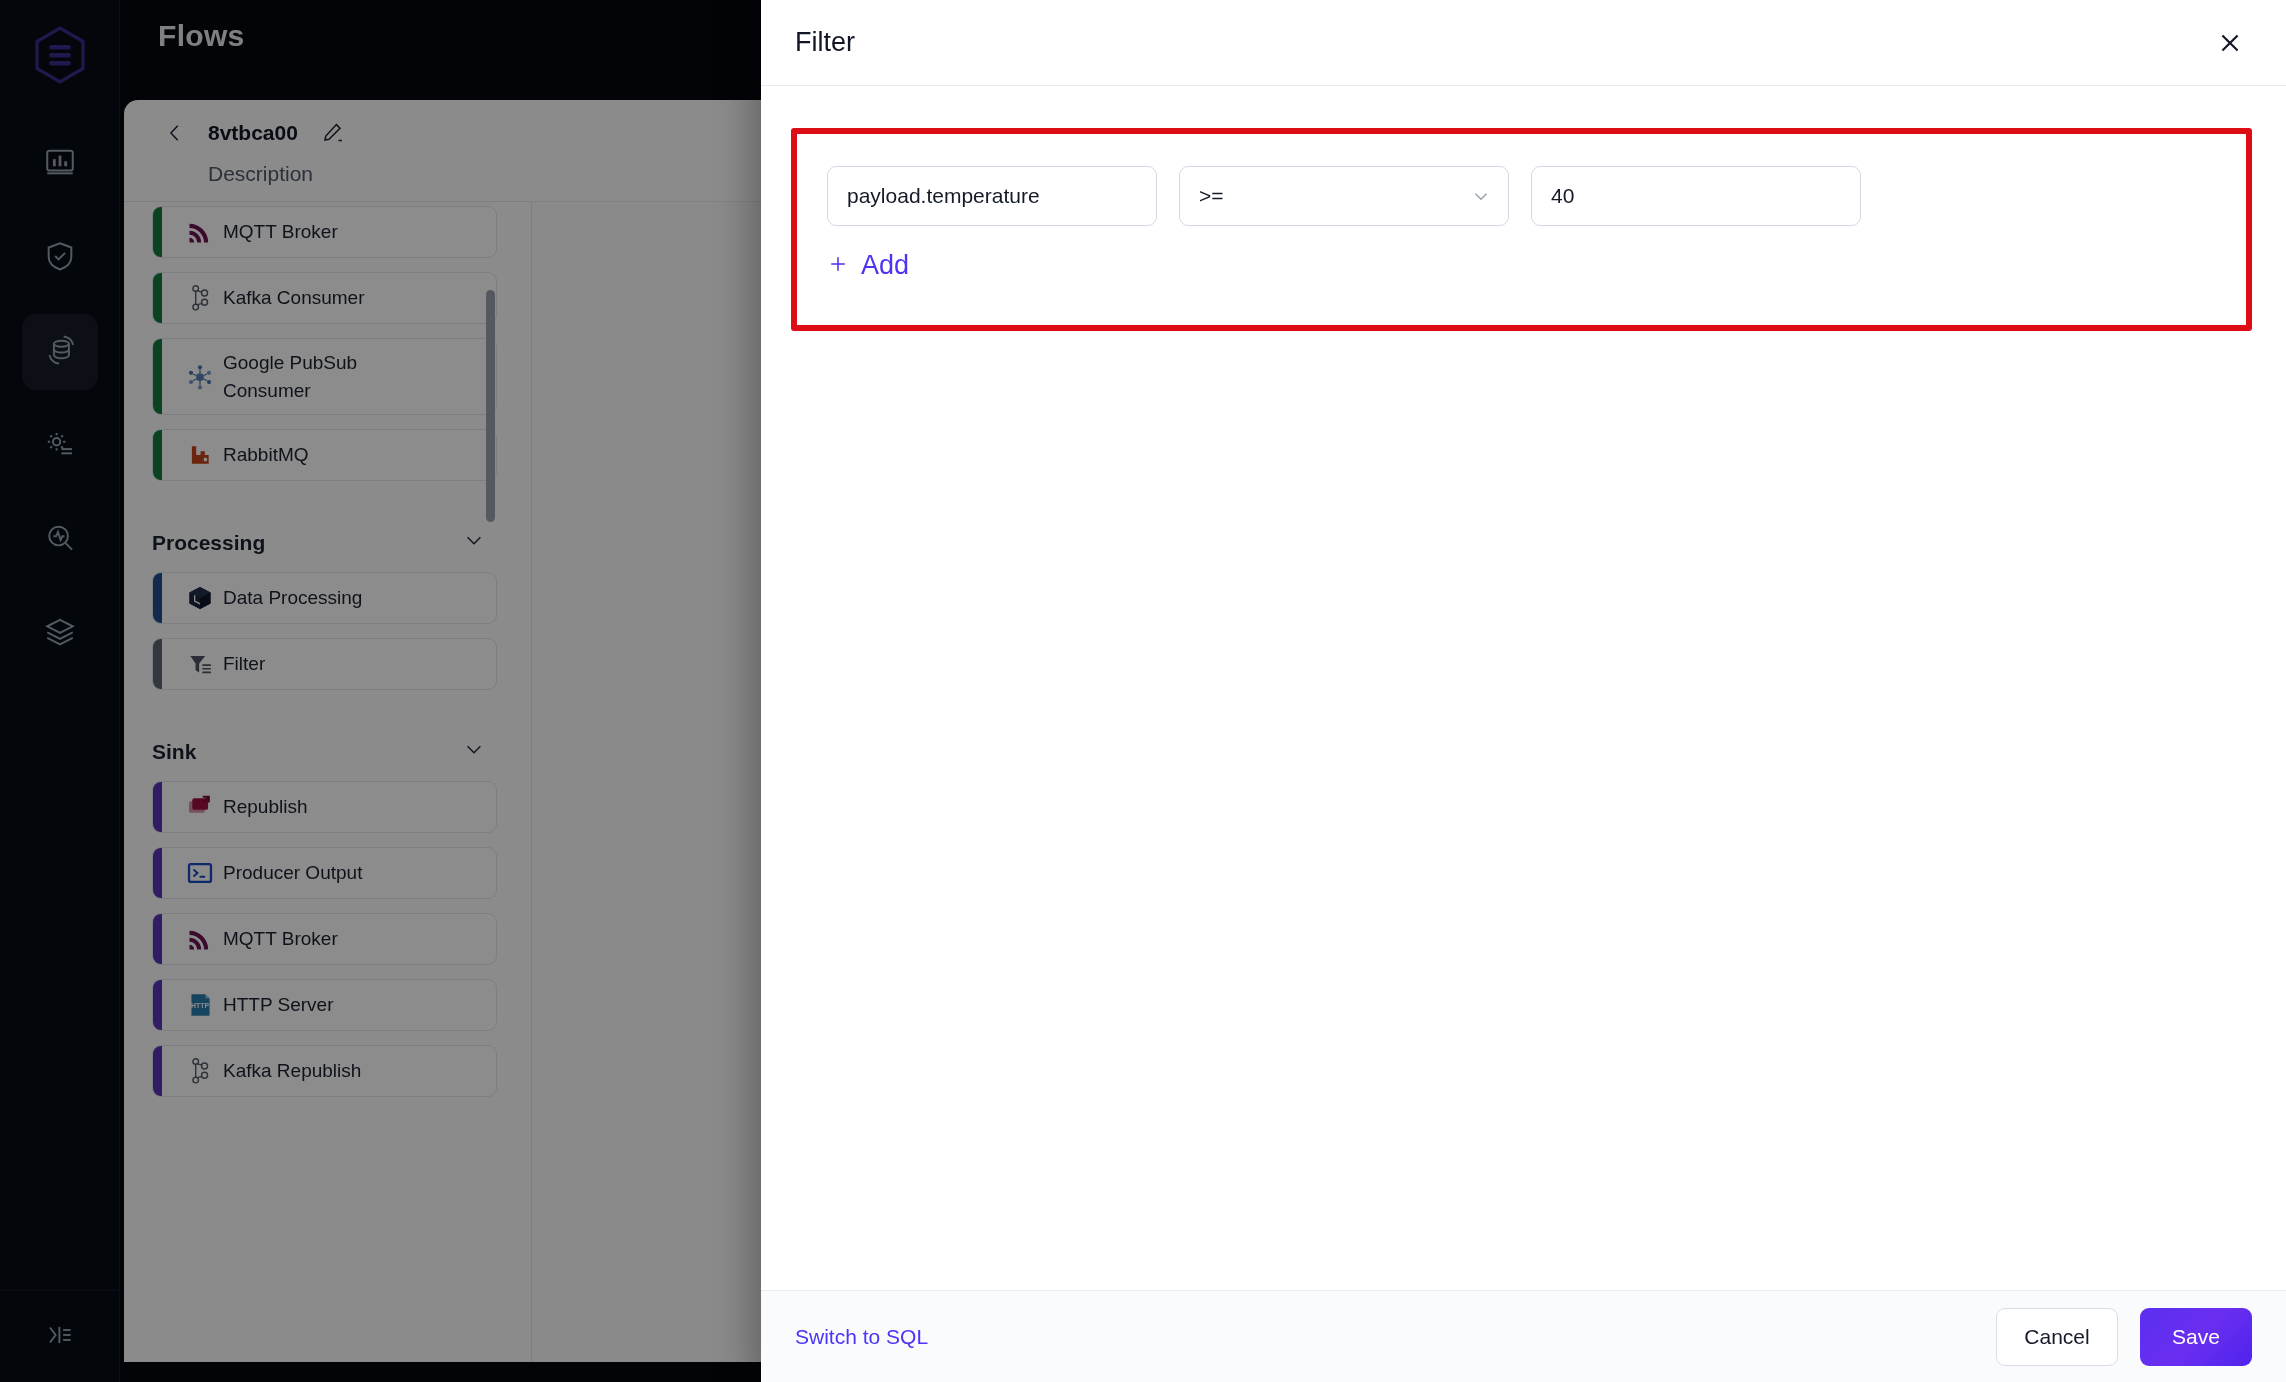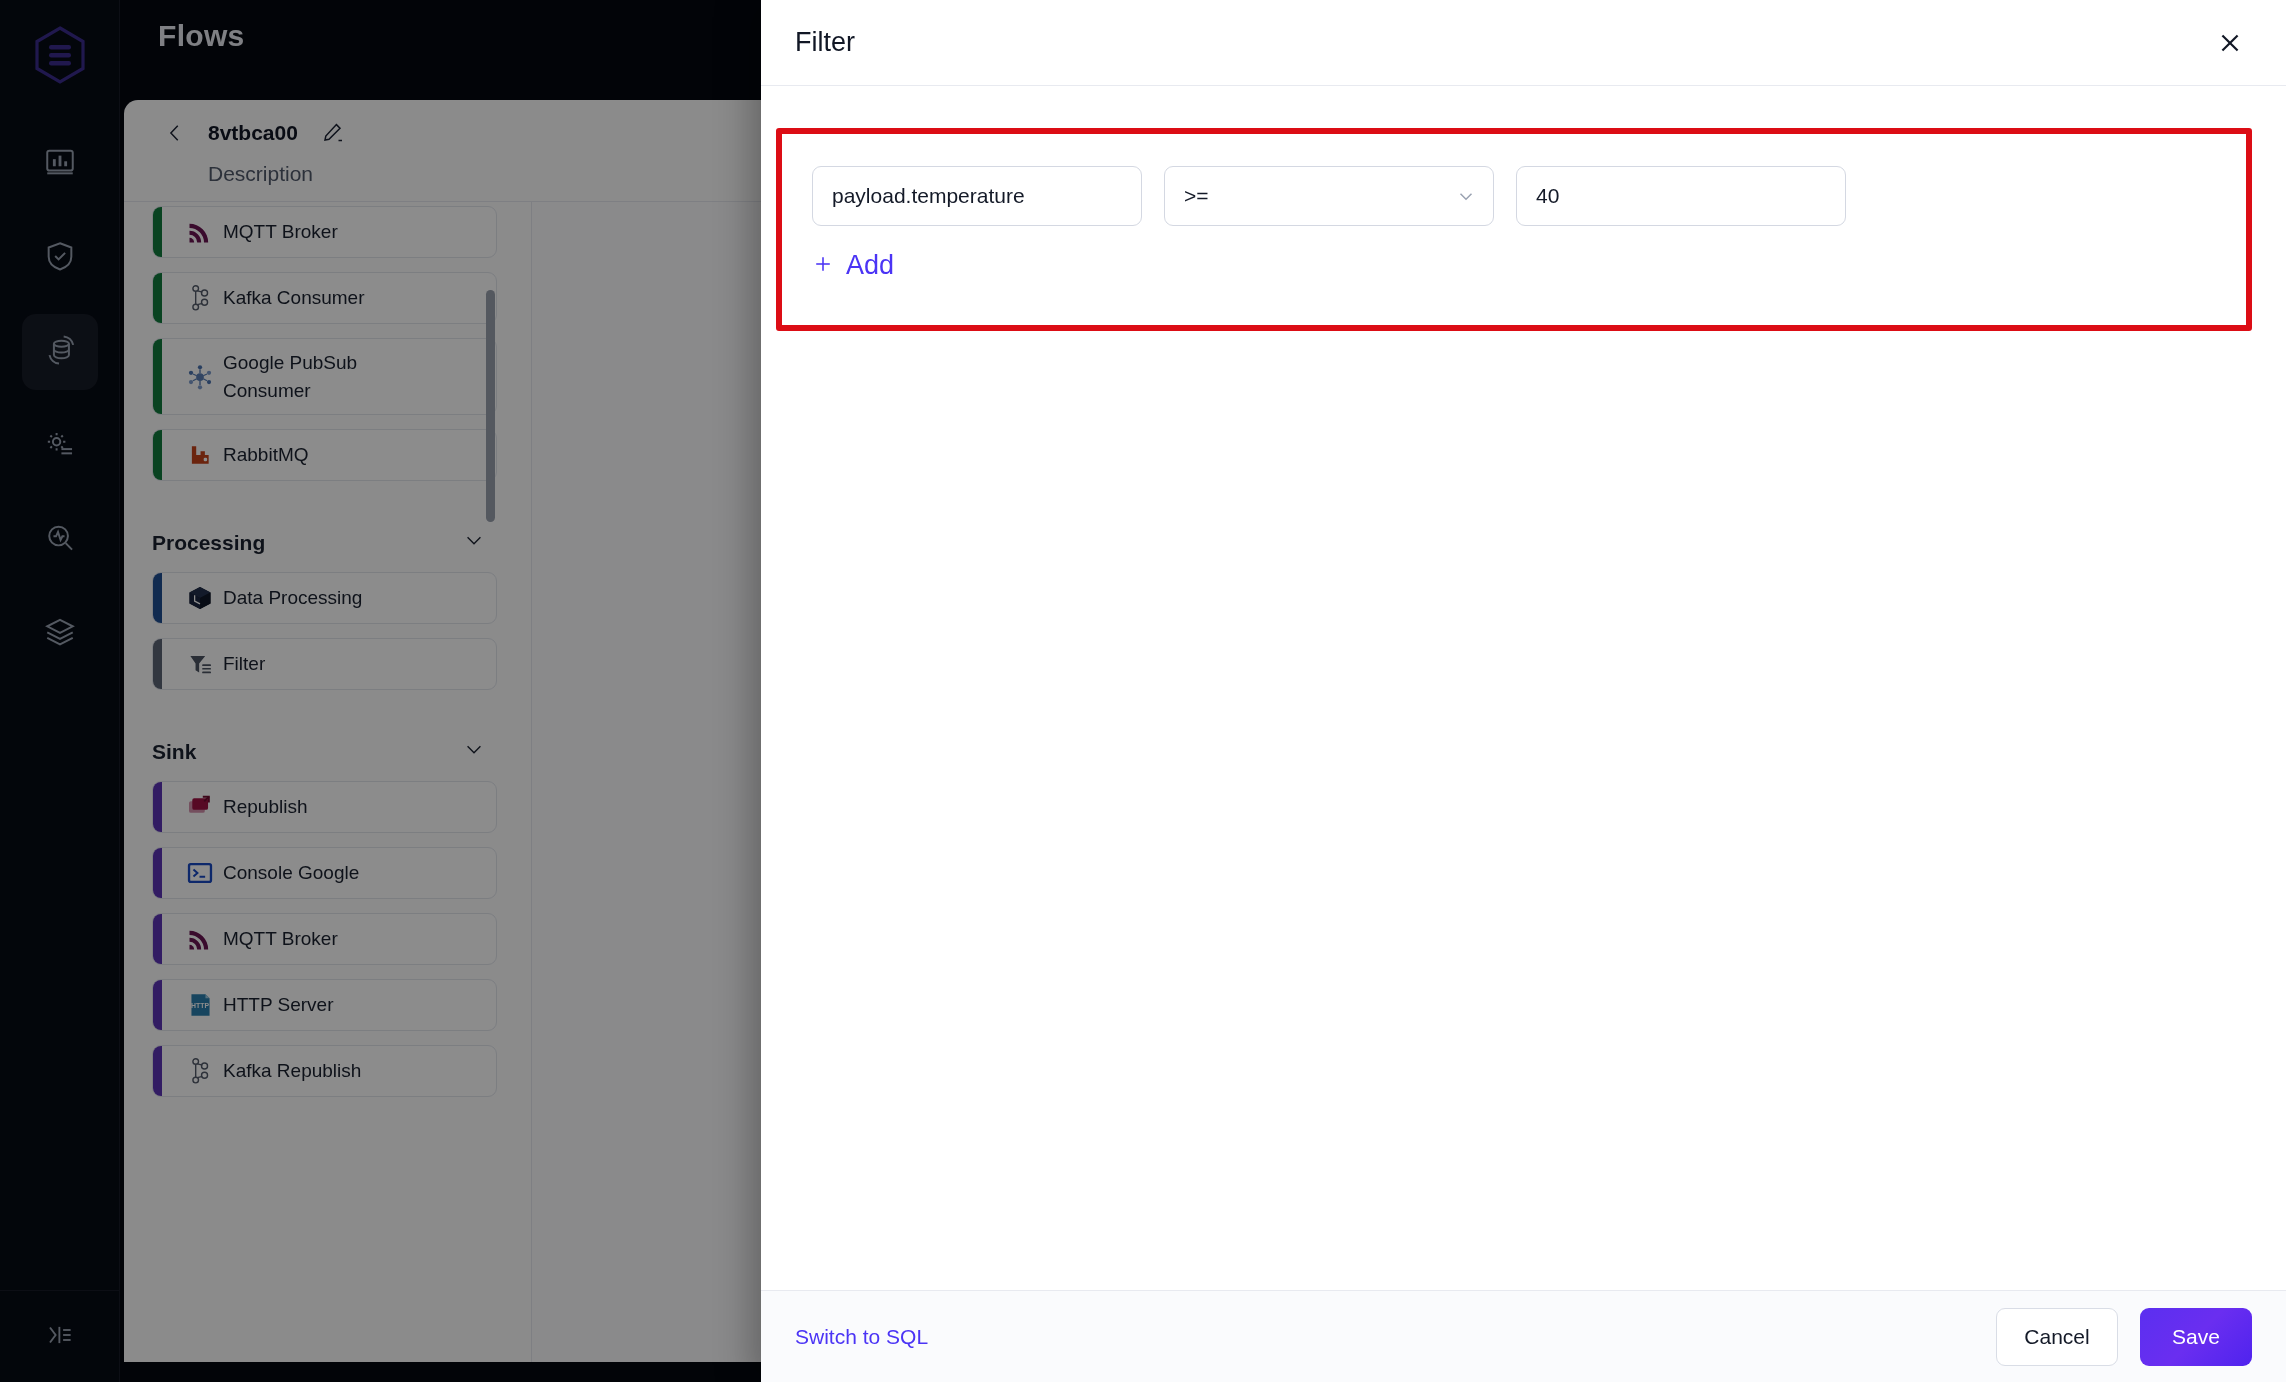--- a/index.html
+++ b/index.html
@@ -151,21 +151,21 @@
   }
   .modal-title { font-size: 27px; color: #111725; font-weight: 400; }
   .modal-close {
     width: 44px; height: 44px;
     display: flex; align-items: center; justify-content: center;
     color: #111725; cursor: pointer;
   }
 
   .modal-body {
     flex: 1;
-    padding: 42px 34px 0 15px;
+    padding: 42px 34px 0 30px;
     position: relative;
   }
 
   .highlight-box {
     border: 6px solid #dc0d15;
     border-radius: 3px;
     padding: 32px 30px 44px 30px;
     background: #fff;
   }
 
@@ -475,21 +475,21 @@
 
               <div class="node-item">
                 <span class="node-accent" style="background:#5b34b5"></span>
                 <span class="node-ico">
                   <svg width="28" height="26" viewBox="0 0 24 22" fill="none">
                     <rect x="2.6" y="3.4" width="18.8" height="15.2" rx="1.4" fill="#ffffff" stroke="#1849c4" stroke-width="2"></rect>
                     <path d="M6.4 8 L9.8 11 L6.4 14" stroke="#1849c4" stroke-width="1.7" fill="none"></path>
                     <line x1="11.6" y1="14.2" x2="16.4" y2="14.2" stroke="#1849c4" stroke-width="1.7"></line>
                   </svg>
                 </span>
-                <span class="node-label">Console Google</span>
+                <span class="node-label">Producer Output</span>
               </div>
 
               <div class="node-item">
                 <span class="node-accent" style="background:#5b34b5"></span>
                 <span class="node-ico">
                   <svg width="28" height="28" viewBox="0 0 24 24" fill="none">
                     <path d="M3 5 A16 16 0 0 1 19 21 H15.4 A12.4 12.4 0 0 0 3 8.6 Z" fill="#6b1552"></path>
                     <path d="M3 11 A10 10 0 0 1 13 21 H9.6 A6.6 6.6 0 0 0 3 14.4 Z" fill="#6b1552"></path>
                     <path d="M3 17 A4 4 0 0 1 7 21 H3 Z" fill="#6b1552"></path>
                   </svg>

